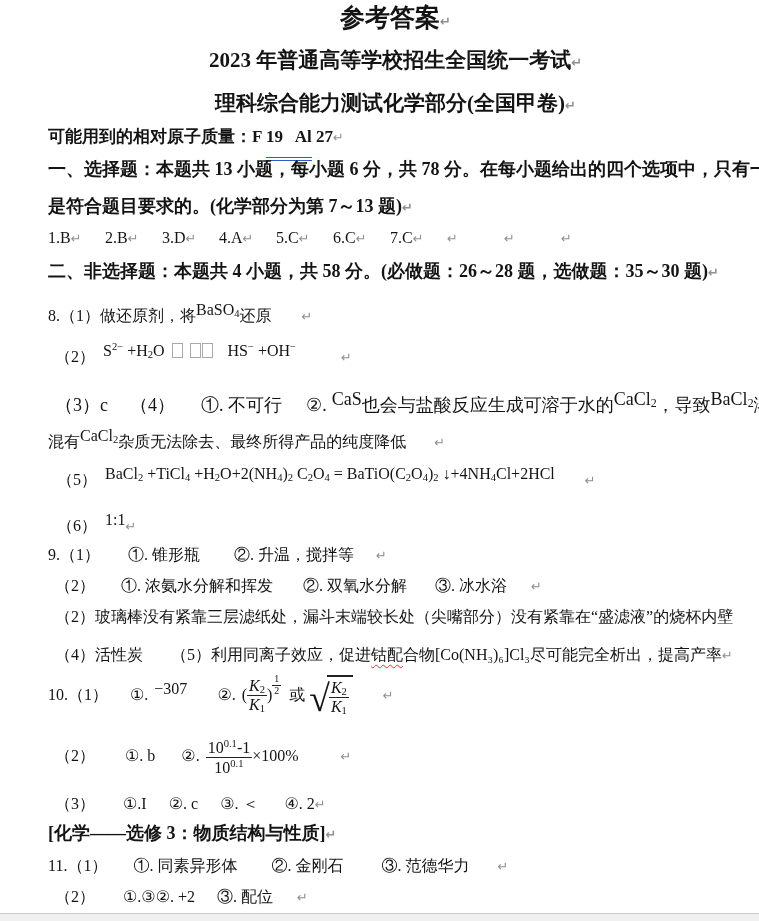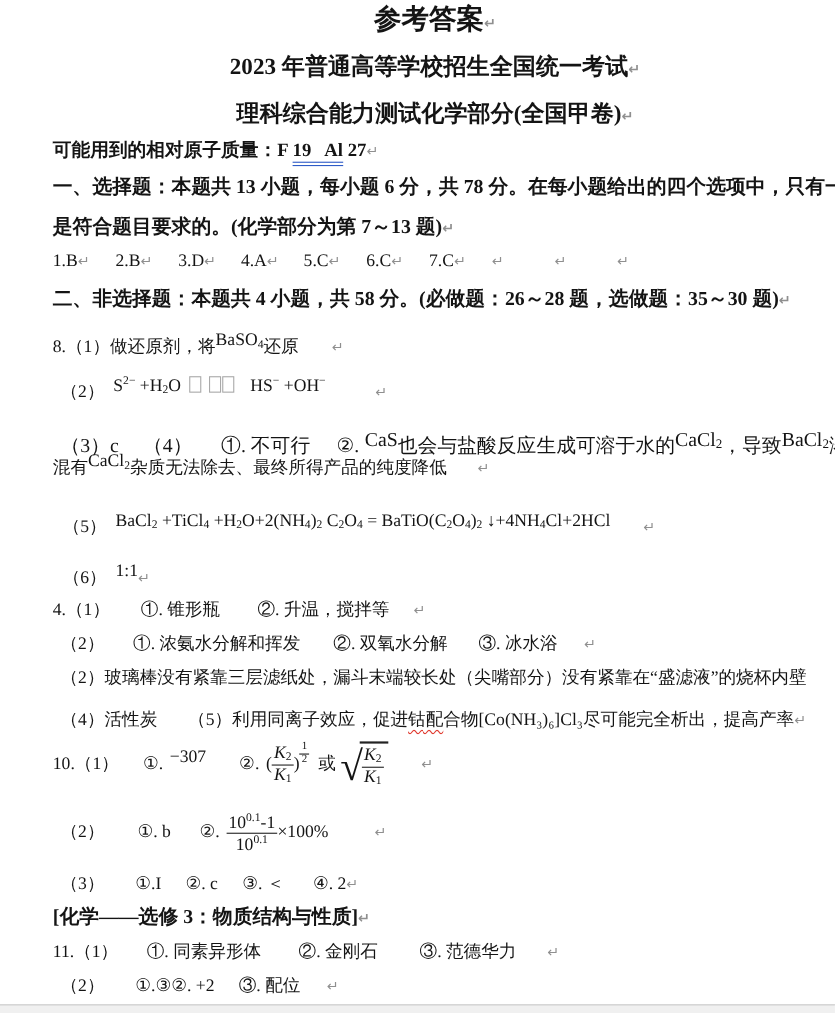--- a/index.html
+++ b/index.html
@@ -11,21 +11,21 @@
   .b{font-weight:bold;}
   .title{font-size:25px;font-weight:bold;}
   .sub{font-size:21px;font-weight:bold;}
   .h{font-size:18px;font-weight:bold;}
   .fs15{font-size:18px;}
   .eq{font-family:"Liberation Serif","DejaVu Serif",serif;}
   .raise{display:inline-block;vertical-align:0.35em;}
   .sb{font-size:0.66em;vertical-align:-0.2em;}
   .sp{font-size:0.66em;vertical-align:0.6em;}
   .pilcrow{color:#8f8f8f;font-family:"DejaVu Sans",sans-serif;font-size:13px;}
-  .ul-blue{border-bottom:4px double #2e5bc7;padding-bottom:1px;}
+  .ul-blue{border-bottom:4px double #2e5bc7;padding-bottom:11px;}
   .wavy{text-decoration:underline;text-decoration-style:wavy;text-decoration-color:#e03a2f;
         text-decoration-thickness:1px;text-underline-offset:4px;}
   .frac{display:inline-block;vertical-align:middle;text-align:center;line-height:1.08;}
   .fn{display:block;border-bottom:1px solid #222;padding:0 2px;}
   .fd{display:block;padding:0 2px;}
   .supf{vertical-align:0.6em;font-size:0.62em;}
   .sqrt{display:inline-flex;align-items:flex-end;vertical-align:middle;}
   .rad{font-size:2.35em;line-height:0.92;margin-right:-3px;}
   .radb{display:inline-block;border-top:2px solid #222;padding:2px 4px 0 2px;}
   .boxes{display:inline-block;margin:0 7px;}
@@ -54,27 +54,27 @@
   <div class="ln" style="top:228px"><span style="display:inline-block;width:57px"><span>1.B</span><span class="pilcrow">↵</span></span><span style="display:inline-block;width:57px"><span>2.B</span><span class="pilcrow">↵</span></span><span style="display:inline-block;width:57px"><span>3.D</span><span class="pilcrow">↵</span></span><span style="display:inline-block;width:57px"><span>4.A</span><span class="pilcrow">↵</span></span><span style="display:inline-block;width:57px"><span>5.C</span><span class="pilcrow">↵</span></span><span style="display:inline-block;width:57px"><span>6.C</span><span class="pilcrow">↵</span></span><span style="display:inline-block;width:57px"><span>7.C</span><span class="pilcrow">↵</span></span><span style="display:inline-block;width:57px"><span class="pilcrow">↵</span></span><span style="display:inline-block;width:57px"><span class="pilcrow">↵</span></span><span style="display:inline-block;width:57px"><span class="pilcrow">↵</span></span></div>
 
   <div class="ln h" style="top:260px"><span>二、非选择题：本题共 4 小题，共 58 分。(必做题：26～28 题，选做题：35～30 题)</span><span class="pilcrow">↵</span></div>
 
   <div class="ln" style="top:300px"><span>8.（1）做还原剂，将</span><span class="eq raise"><span>BaSO</span><span class="sb">4</span></span><span>还原</span><span class="pilcrow" style="margin-left:30px">↵</span></div>
 
   <div class="ln l55" style="top:340px"><span>（2）</span><span class="eq raise" style="margin-left:8px"><span>S</span><span class="sp">2−</span><span> +H</span><span class="sb">2</span><span>O</span><span class="boxes"><span class="box"></span><span class="box"></span><span class="box"></span></span><span>  HS</span><span class="sp">−</span><span> +OH</span><span class="sp">−</span></span><span class="pilcrow" style="margin-left:45px">↵</span></div>
 
   <div class="ln l55 fs15" style="top:388px"><span>（3）c</span><span style="margin-left:22px">（4）</span><span style="margin-left:26px">①. 不可行</span><span style="margin-left:24px">②.</span><span class="eq raise" style="margin-left:5px"><span>CaS</span></span><span>也会与盐酸反应生成可溶于水的</span><span class="eq raise"><span>CaCl</span><span class="sb">2</span></span><span>，导致</span><span class="eq raise"><span>BaCl</span><span class="sb">2</span></span><span>溶液中</span></div>
 
-  <div class="ln" style="top:410px"><span>混有</span><span class="eq raise"><span>CaCl</span><span class="sb">2</span></span><span>杂质无法除去、最终所得产品的纯度降低</span><span class="pilcrow" style="margin-left:28px">↵</span></div>
+  <div class="ln" style="top:426px"><span>混有</span><span class="eq raise"><span>CaCl</span><span class="sb">2</span></span><span>杂质无法除去、最终所得产品的纯度降低</span><span class="pilcrow" style="margin-left:28px">↵</span></div>
 
   <div class="ln l57" style="top:464px"><span>（5）</span><span class="eq raise" style="margin-left:8px"><span>BaCl</span><span class="sb">2</span><span> +TiCl</span><span class="sb">4</span><span> +H</span><span class="sb">2</span><span>O+2(</span><span>NH</span><span class="sb">4</span><span>)</span><span class="sb">2</span><span> C</span><span class="sb">2</span><span>O</span><span class="sb">4</span><span> = BaTiO(</span><span>C</span><span class="sb">2</span><span>O</span><span class="sb">4</span><span>)</span><span class="sb">2</span><span> ↓+4NH</span><span class="sb">4</span><span>Cl+2HCl</span></span><span class="pilcrow" style="margin-left:30px">↵</span></div>
 
   <div class="ln l57" style="top:510px"><span>（6）</span><span class="eq raise" style="margin-left:8px"><span>1:1</span></span><span class="pilcrow">↵</span></div>
 
-  <div class="ln" style="top:545px"><span>4.（1）</span><span style="margin-left:28px">①. 锥形瓶</span><span style="margin-left:34px">②. 升温，搅拌等</span><span class="pilcrow" style="margin-left:22px">↵</span></div>
+  <div class="ln" style="top:545px"><span>9.（1）</span><span style="margin-left:28px">①. 锥形瓶</span><span style="margin-left:34px">②. 升温，搅拌等</span><span class="pilcrow" style="margin-left:22px">↵</span></div>
 
   <div class="ln l55" style="top:576px"><span>（2）</span><span style="margin-left:26px">①. 浓氨水分解和挥发</span><span style="margin-left:30px">②. 双氧水分解</span><span style="margin-left:28px">③. 冰水浴</span><span class="pilcrow" style="margin-left:24px">↵</span></div>
 
   <div class="ln l55" style="top:607px"><span>（2）玻璃棒没有紧靠三层滤纸处，漏斗末端较长处（尖嘴部分）没有紧靠在“盛滤液”的烧杯内壁</span></div>
 
   <div class="ln l55" style="top:645px"><span>（4）活性炭</span><span style="margin-left:28px">（5）利用同离子效应，促进</span><span class="wavy">钴配</span><span>合物[Co(NH₃)₆]Cl₃尽可能完全析出，提高产率</span><span class="pilcrow">↵</span></div>
 
   <div class="ln" style="top:674px"><span>10.（1）</span><span style="margin-left:22px">①.</span><span class="eq raise" style="margin-left:6px"><span>−307</span></span><span style="margin-left:30px">②.</span><span class="eq" style="margin-left:6px"><span>(</span><span class="frac"><span class="fn"><i>K</i><span class="sb">2</span></span><span class="fd"><i>K</i><span class="sb">1</span></span></span><span>)</span><span class="frac supf"><span class="fn"><span>1</span></span><span class="fd"><span>2</span></span></span></span><span style="margin-left:8px">或</span><span class="eq" style="margin-left:4px"><span class="sqrt"><span class="rad">√</span><span class="radb"><span class="frac"><span class="fn"><i>K</i><span class="sb">2</span></span><span class="fd"><i>K</i><span class="sb">1</span></span></span></span></span></span><span class="pilcrow" style="margin-left:30px">↵</span></div>
 
   <div class="ln l55" style="top:738px"><span>（2）</span><span style="margin-left:30px">①. b</span><span style="margin-left:26px">②.</span><span class="eq" style="margin-left:6px"><span class="frac"><span class="fn"><span>10</span><span class="sp">0.1</span><span>-1</span></span><span class="fd"><span>10</span><span class="sp">0.1</span></span></span><span>×100%</span></span><span class="pilcrow" style="margin-left:42px">↵</span></div>

